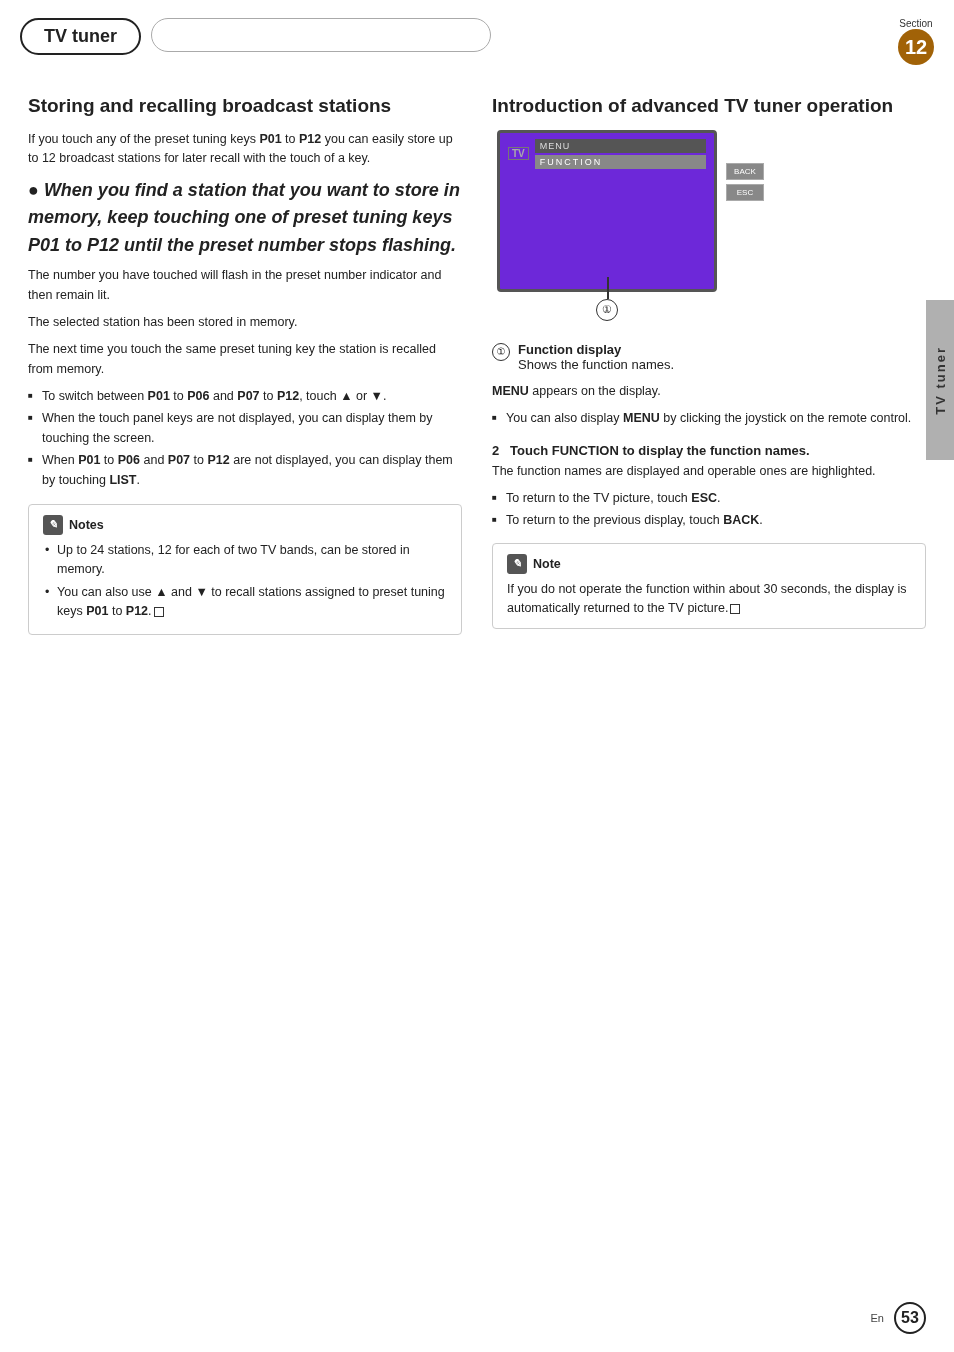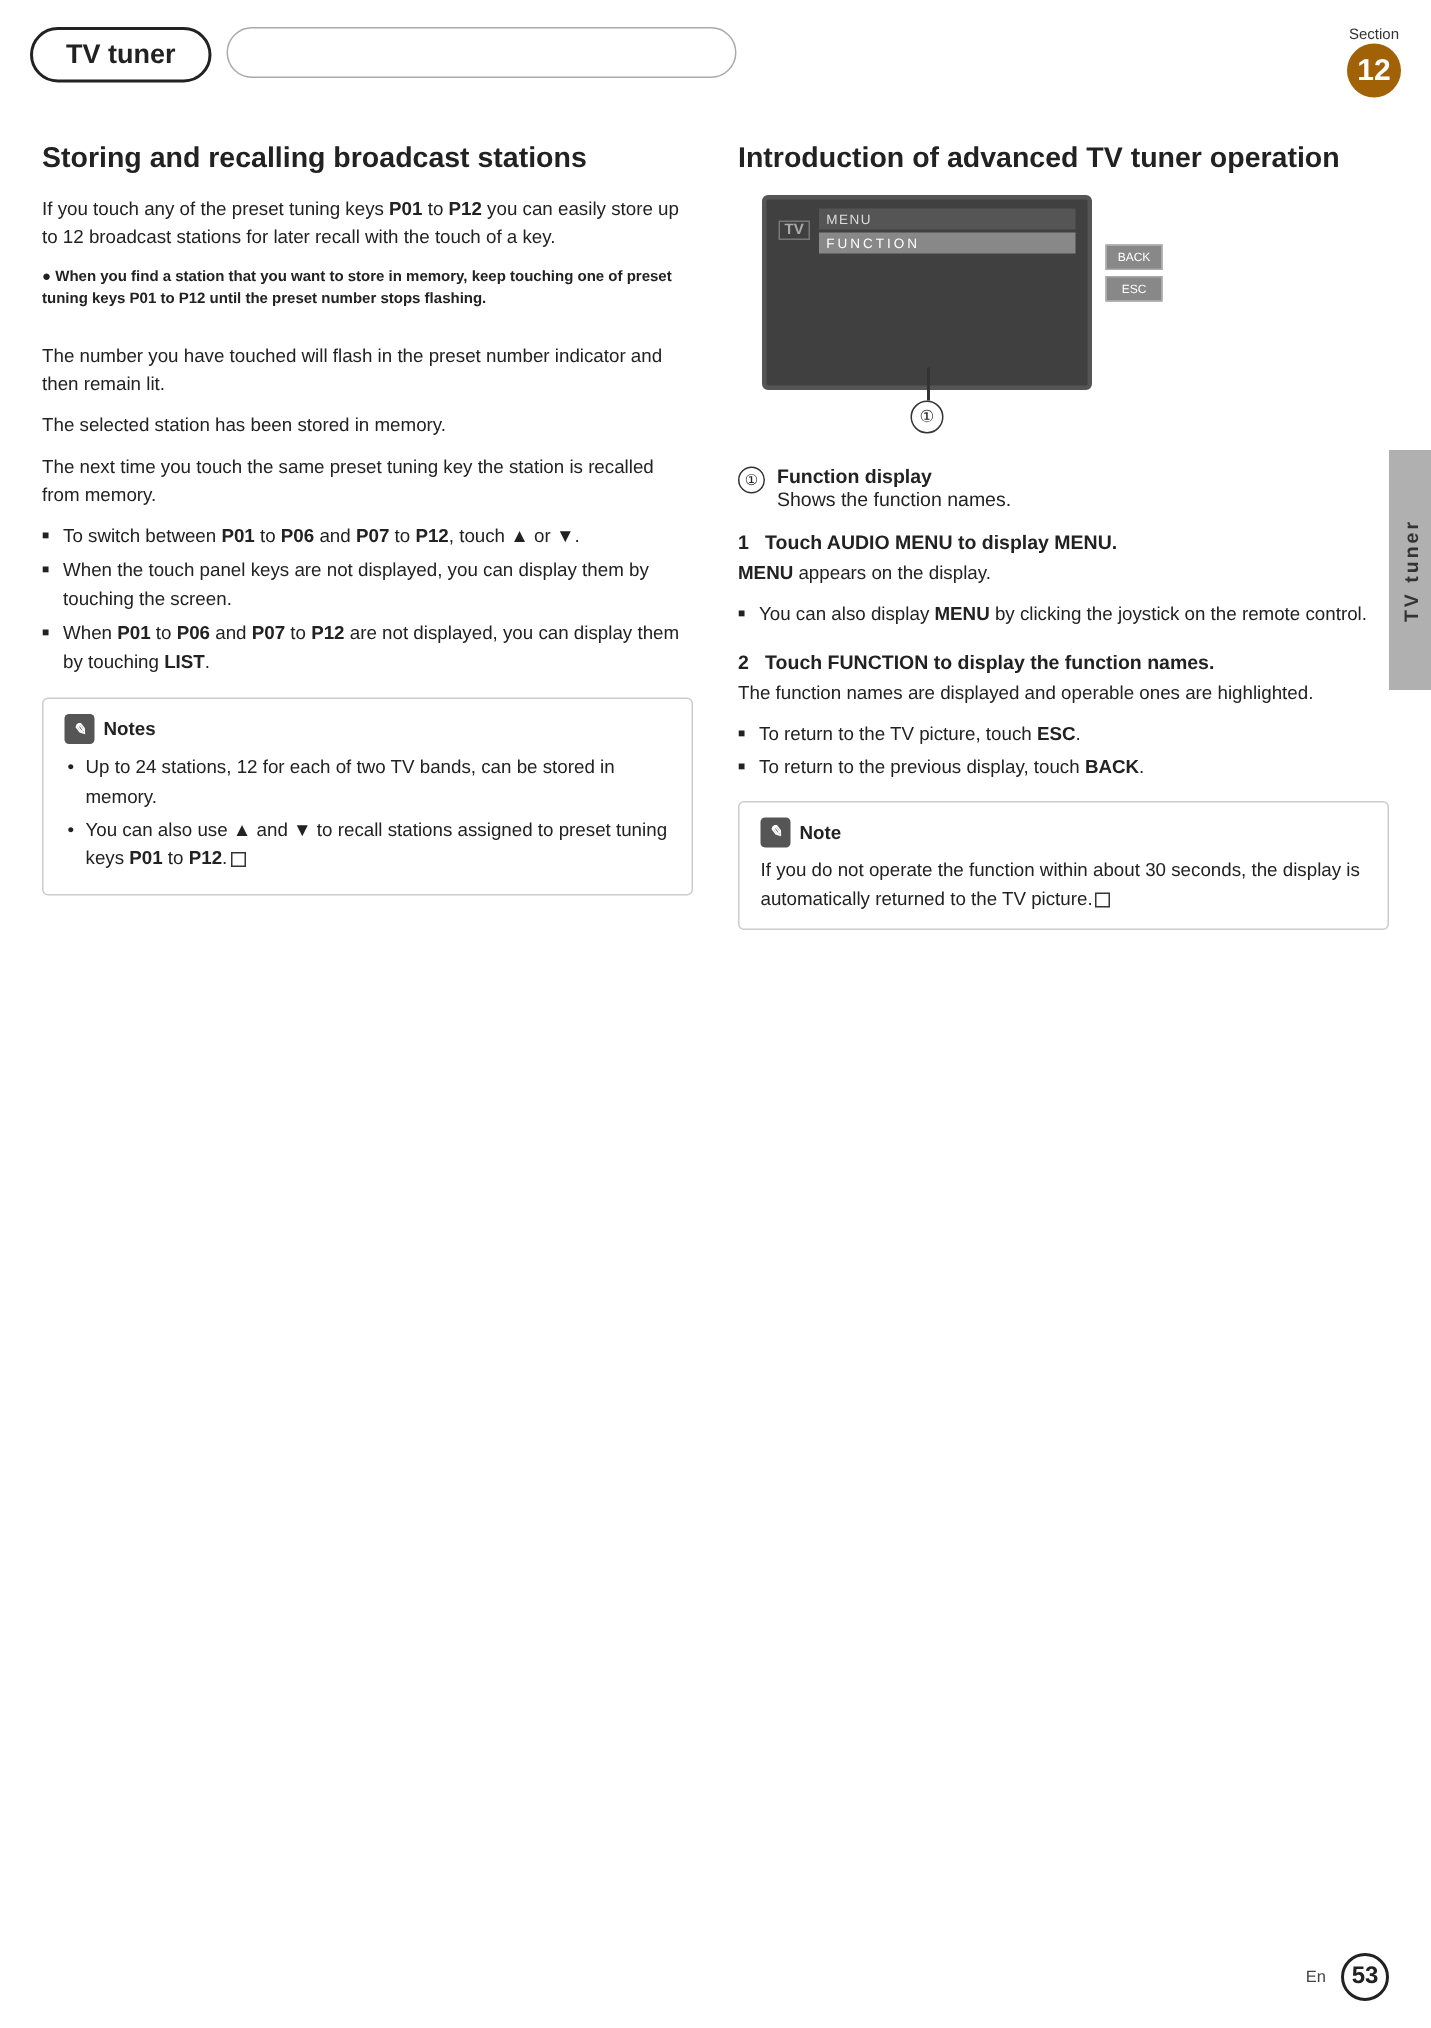--- a/index.html
+++ b/index.html
@@ -86,25 +86,26 @@
       line-height: 1.2;
     }
 
     p {
       font-size: 12.5px;
       line-height: 1.55;
       margin-bottom: 8px;
     }
 
     .bullet-bold-heading {
-      font-size: 10px;
+      font-size: 18px;
       font-weight: bold;
       line-height: 1.55;
-      margin-bottom: 20px;
+      margin-bottom: 6px;
       margin-top: 8px;
+      font-style: italic;
     }
     .bullet-bold-heading::before {
       content: "● ";
     }
 
     .square-bullet {
       font-size: 12.5px;
       line-height: 1.55;
       padding-left: 14px;
       margin-bottom: 3px;
@@ -155,25 +156,25 @@
     }
     .note-item::before {
       content: "• ";
       position: absolute;
       left: 2px;
     }
 
     
     .device-screen {
       width: 220px;
-      height: 130px;
-      background: #404040;
+      height: 162px;
+      background: #6d28d9;
       border: 3px solid #555;
       border-radius: 4px;
-      margin: 10px 0 16px 16px;
+      margin: 10px 0 16px 5px;
       position: relative;
       overflow: visible;
     }
     .screen-inner {
       padding: 6px 8px;
       height: 100%;
       display: flex;
       flex-direction: column;
       gap: 4px;
     }
@@ -429,23 +430,20 @@
     </div>
 
     <div class="function-display-label">
       <span class="circled-num">①</span>
       <div>
         <strong>Function display</strong><br>
         <span>Shows the function names.</span>
       </div>
     </div>
 
-    <div class="step-heading">
-      1&nbsp;&nbsp;&nbsp;Touch AUDIO MENU to display MENU.
-    </div>
     <p><span class="bold-inline">MENU</span> appears on the display.</p>
     <div class="square-bullet">
       You can also display <span class="bold-inline">MENU</span> by clicking the joystick on the remote control.
     </div>
 
     <div class="step-heading">
       2&nbsp;&nbsp;&nbsp;Touch FUNCTION to display the function names.
     </div>
     <p>The function names are displayed and operable ones are highlighted.</p>
     <div class="square-bullet">

